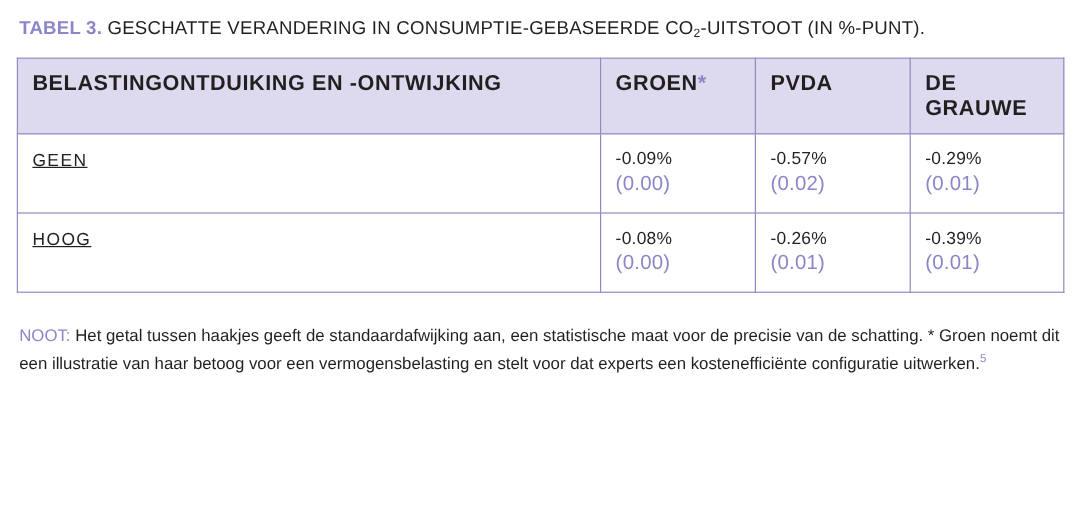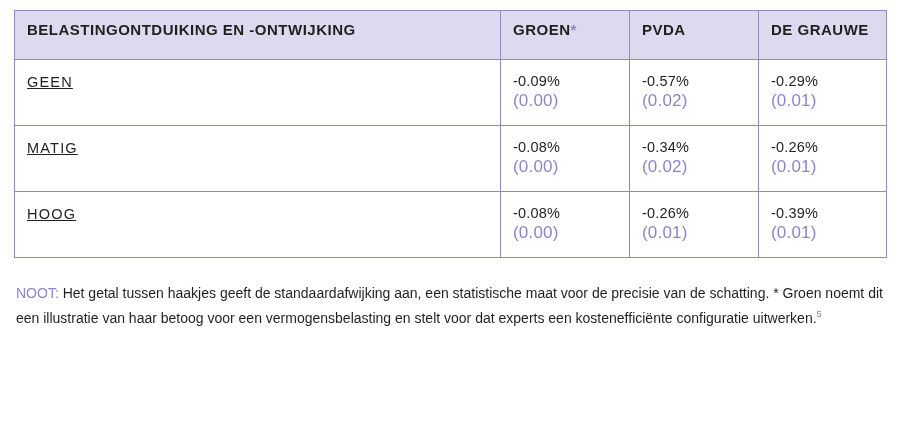--- a/index.html
+++ b/index.html
@@ -51,21 +51,21 @@
     table-layout: fixed;
   }
   table.tbl th, table.tbl td {
     border: 1px solid #8f8abf;
     vertical-align: top;
     box-sizing: border-box;
   }
   thead th {
     background: #ddd9ee;
     color: #231f20;
-    font-size: 15px;
+    font-size: 18px;
     font-weight: 700;
     letter-spacing: 0.5px;
     text-align: left;
     padding: 10px 12px 10px 12px;
     height: 49px;
   }
   thead th.h-rowlabel { width: 486px; }
   thead th.h-col      { width: 129px; }
   thead th.h-col-last { width: 128px; }
 
@@ -117,20 +117,23 @@
     font-size: 9.5px;
     vertical-align: super;
     color: #8b86c9;
   }
 </style>
 </head>
 <body>
 
 <div class="wrap">
 
+  <div class="caption">
+    <span class="cap-label">TABEL 3.</span><span class="cap-text"> GESCHATTE VERANDERING IN CONSUMPTIE-GEBASEERDE CO</span><sub>2</sub><span class="cap-text">-UITSTOOT (IN %-PUNT).</span>
+  </div>
 
   <table class="tbl">
     <thead>
       <tr>
         <th class="h-rowlabel">BELASTINGONTDUIKING EN -ONTWIJKING</th>
         <th class="h-col"><span>GROEN</span><span class="star">*</span></th>
         <th class="h-col">PVDA</th>
         <th class="h-col-last">DE GRAUWE</th>
       </tr>
     </thead>
@@ -140,35 +143,20 @@
         <td>
           <span class="val">-0.09%</span>
           <span class="se">(0.00)</span>
         </td>
         <td>
           <span class="val">-0.57%</span>
           <span class="se">(0.02)</span>
         </td>
         <td>
           <span class="val">-0.29%</span>
-          <span class="se">(0.01)</span>
-        </td>
-      </tr>
-      <tr>
-        <td class="rowlabel">MATIG</td>
-        <td>
-          <span class="val">-0.08%</span>
-          <span class="se">(0.00)</span>
-        </td>
-        <td>
-          <span class="val">-0.34%</span>
-          <span class="se">(0.02)</span>
-        </td>
-        <td>
-          <span class="val">-0.26%</span>
           <span class="se">(0.01)</span>
         </td>
       </tr>
       <tr>
         <td class="rowlabel">HOOG</td>
         <td>
           <span class="val">-0.08%</span>
           <span class="se">(0.00)</span>
         </td>
         <td>

